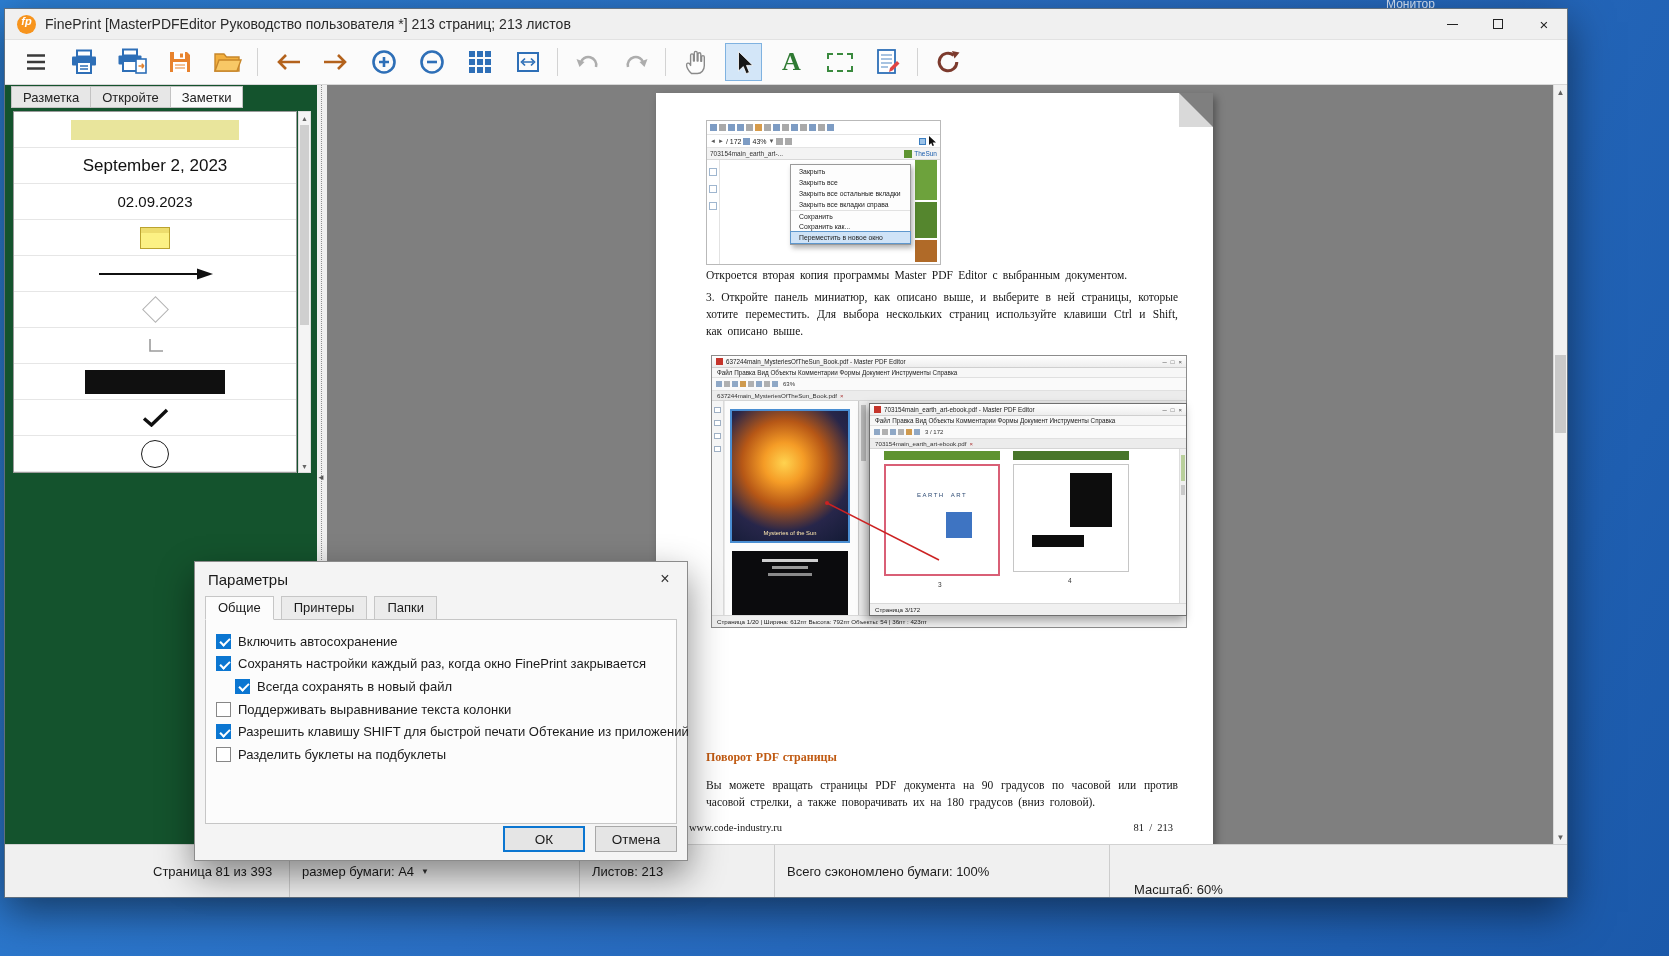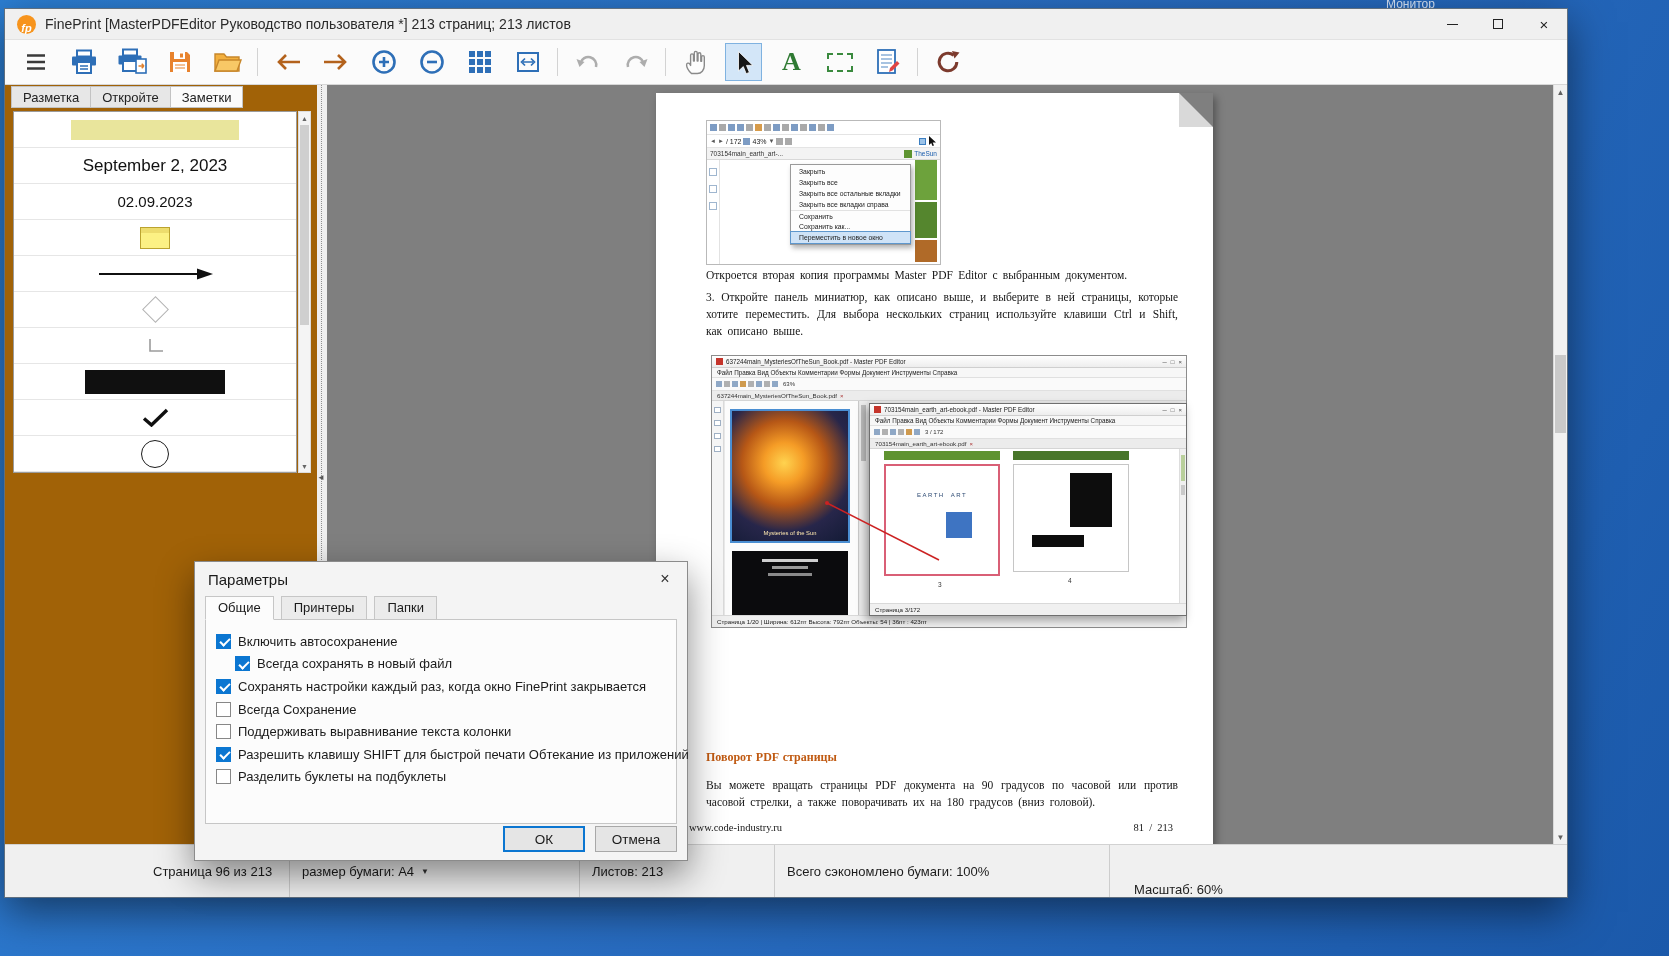--- a/index.html
+++ b/index.html
@@ -2,36 +2,36 @@
 <html lang="ru"><head>
 <meta charset="utf-8">
 <style>
 *{margin:0;padding:0;box-sizing:border-box;}
 body{font-family:"Liberation Sans","DejaVu Sans",sans-serif;}
 .desktop{position:relative;width:1669px;height:956px;background:linear-gradient(120deg,#2c7fd4 0%,#2a6fc4 45%,#1b59aa 100%);overflow:hidden;}
 .desktop-text{position:absolute;left:1386px;top:-3px;color:#eaf3ff;font-size:12px;opacity:.9;white-space:nowrap;}
 .app-window{position:absolute;left:4px;top:8px;width:1564px;height:890px;background:#f0f0f0;border:1px solid #5f6f7f;box-shadow:0 14px 40px rgba(0,0,0,.5);display:flex;flex-direction:column;}
 
 .titlebar{flex:0 0 30px;display:flex;align-items:center;background:#f0f0f0;}
-.fp-logo{width:19px;height:19px;border-radius:50%;background:#f7941d;color:#fff;font-size:11px;font-weight:700;font-style:italic;display:flex;align-items:flex-end;justify-content:center;margin:0 9px 0 12px;flex:0 0 19px;}
+.fp-logo{width:19px;height:19px;border-radius:50%;background:#f7941d;color:#fff;font-size:11px;font-weight:700;font-style:italic;display:flex;align-items:flex-start;justify-content:center;margin:0 9px 0 12px;flex:0 0 19px;}
 .window-title{font-size:14px;color:#2a2a2a;white-space:nowrap;}
 .win-controls{margin-left:auto;display:flex;height:100%;}
 .win-btn{width:46px;height:100%;display:flex;align-items:center;justify-content:center;color:#222;font-size:15px;}
 .glyph-min{width:11px;height:1px;background:#222;display:block;}
 .glyph-max{width:10px;height:10px;border:1px solid #222;display:block;}
 
 .toolbar{flex:0 0 46px;display:flex;align-items:center;background:#fbfbfb;border-bottom:1px solid #d7d7d7;border-top:1px solid #e2e2e2;padding-left:12px;gap:11px;}
 .tb{width:37px;height:38px;display:flex;align-items:center;justify-content:center;flex:0 0 auto;}
 .tb.selected{background:#d3e6f8;border:1px solid #7fb2e0;}
 .tb-sep{width:1px;height:28px;background:#d3d3d3;flex:0 0 1px;}
 .text-a{font-family:"Liberation Serif",serif;font-size:26px;font-weight:700;color:#2f7a33;line-height:1;}
 .dash-rect{width:26px;height:19px;border:2px dashed #3a8a3e;display:block;}
 
 .content{flex:1;display:flex;position:relative;min-height:0;}
-.left-pane{flex:0 0 312px;position:relative;background:#a16207;}
+.left-pane{flex:0 0 312px;position:relative;background:#14532d;}
 .pane-tabs{position:absolute;top:1px;left:6px;display:flex;height:22px;}
 .pane-tab{padding:0 11px;display:flex;align-items:center;font-size:13px;color:#222;background:#e7e7e7;border:1px solid #c3c3c3;margin-right:-1px;}
 .pane-tab.active{background:#fbfbfb;position:relative;z-index:2;}
 .stationery{position:absolute;left:8px;top:26px;width:284px;height:362px;background:#fff;border:1px solid #9b9b9b;overflow:hidden;}
 .st-row{height:36px;display:flex;align-items:center;justify-content:center;border-bottom:1px solid #e6e6e6;}
 .st-highlight{width:168px;height:20px;background:#e9e59c;}
 .st-date-long{font-size:17px;color:#111;}
 .st-date-short{font-size:15px;color:#111;}
 .st-sticky{width:30px;height:22px;background:#fcf184;border:1px solid #bba32f;box-shadow:inset 0 5px 0 rgba(190,160,40,.25);}
 .st-diamond{width:19px;height:19px;border:1.5px solid #b3b3b3;transform:rotate(45deg);}
@@ -567,31 +567,27 @@
         <div class="dlg-tabs">
           <span class="dlg-tab active">Общие</span>
           <span class="dlg-tab">Принтеры</span>
           <span class="dlg-tab">Папки</span>
         </div>
         <div class="dlg-page">
           <label class="chk-row">
             <span class="chk checked"></span>
             <span class="chk-label">Включить автосохранение</span>
           </label>
-          <label class="chk-row indent">
-            <span class="chk checked"></span>
-            <span class="chk-label">Всегда сохранять в новый файл</span>
-          </label>
           <label class="chk-row">
             <span class="chk checked"></span>
             <span class="chk-label">Сохранять настройки каждый раз, когда окно FinePrint закрывается</span>
           </label>
-          <label class="chk-row">
-            <span class="chk"></span>
-            <span class="chk-label">Всегда Сохранение</span>
+          <label class="chk-row indent">
+            <span class="chk checked"></span>
+            <span class="chk-label">Всегда сохранять в новый файл</span>
           </label>
           <label class="chk-row">
             <span class="chk"></span>
             <span class="chk-label">Поддерживать выравнивание текста колонки</span>
           </label>
           <label class="chk-row">
             <span class="chk checked"></span>
             <span class="chk-label">Разрешить клавишу SHIFT для быстрой печати Обтекание из приложений</span>
           </label>
           <label class="chk-row">
@@ -601,21 +597,21 @@
         </div>
         <div class="dlg-btns">
           <div class="btn default">ОК</div>
           <div class="btn">Отмена</div>
         </div>
       </div>
     </div>
 
     <div class="statusbar">
       <div class="sb-cell sb1">
-          <span>Страница 96 из 213</span>
+          <span>Страница 81 из 393</span>
         </div>
       <div class="sb-cell sb2">
           <span>размер бумаги: A4</span>
           <span class="dd">▼</span>
         </div>
       <div class="sb-cell sb3">
           <span>Листов: 213</span>
         </div>
       <div class="sb-cell sb5">
           <span>Всего сэкономлено бумаги: 100%</span>

